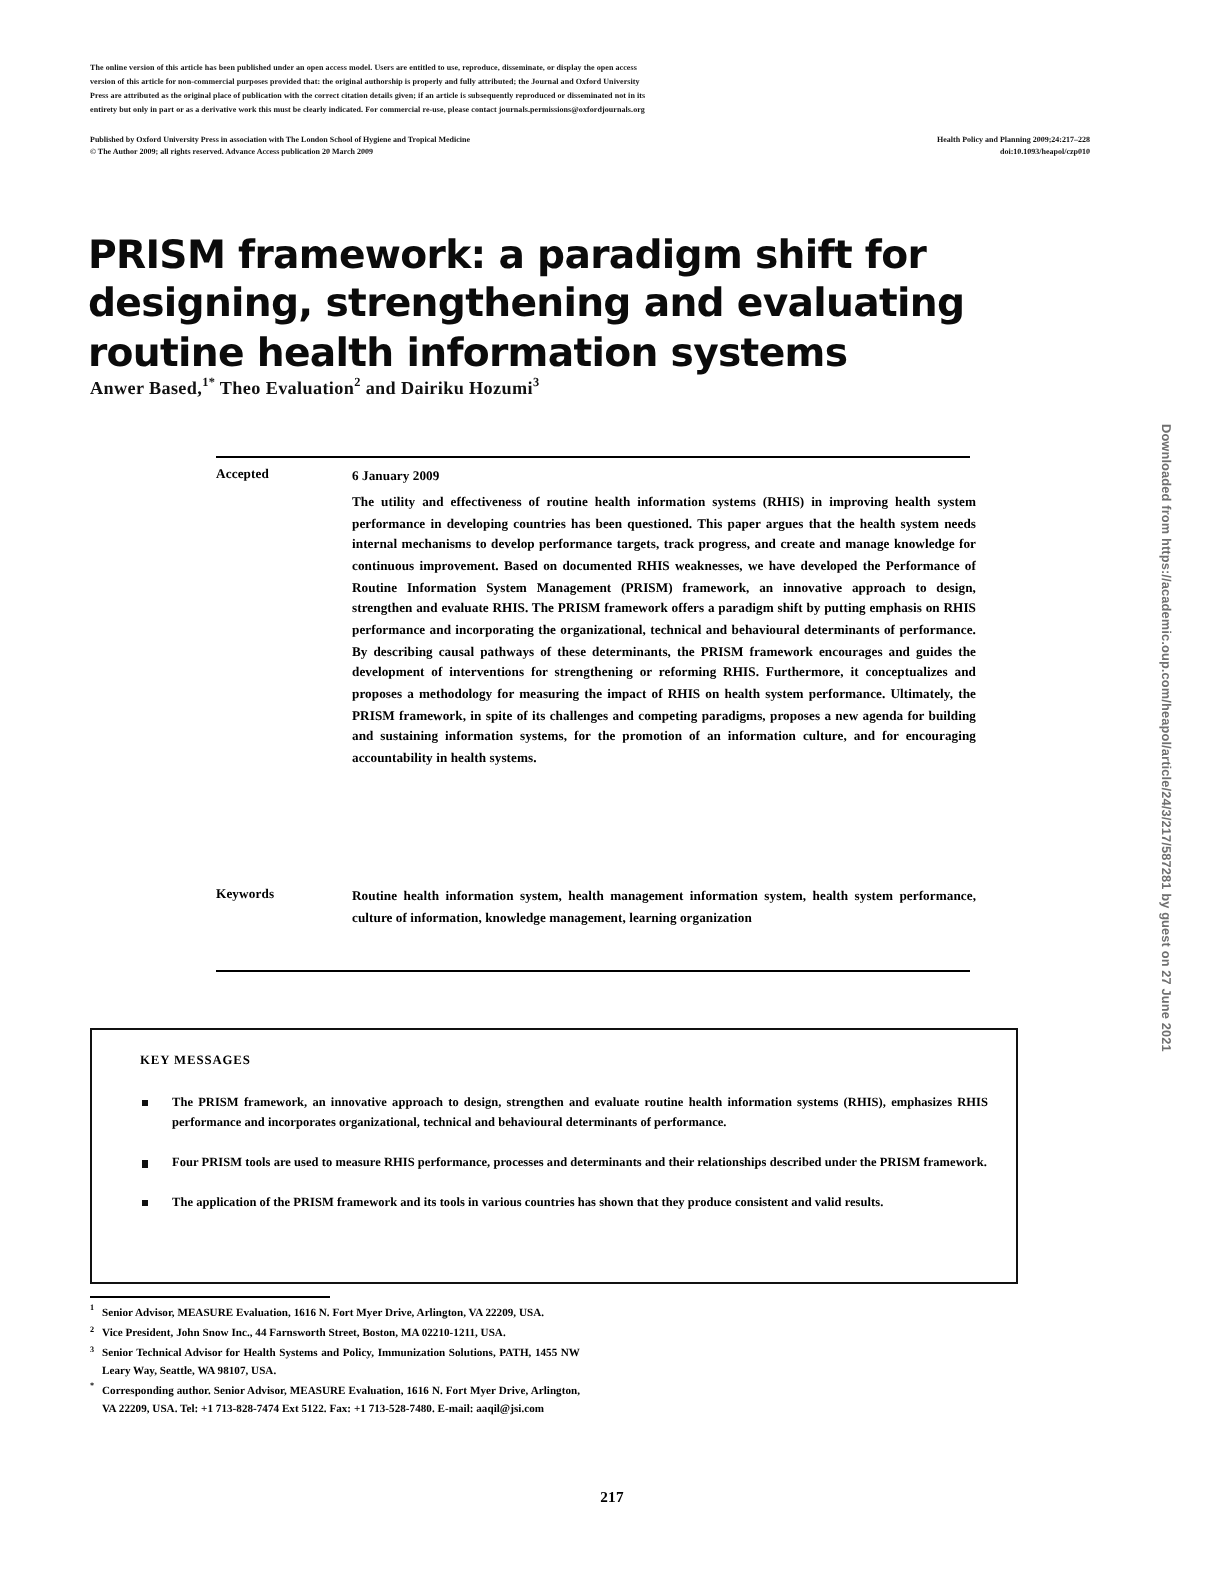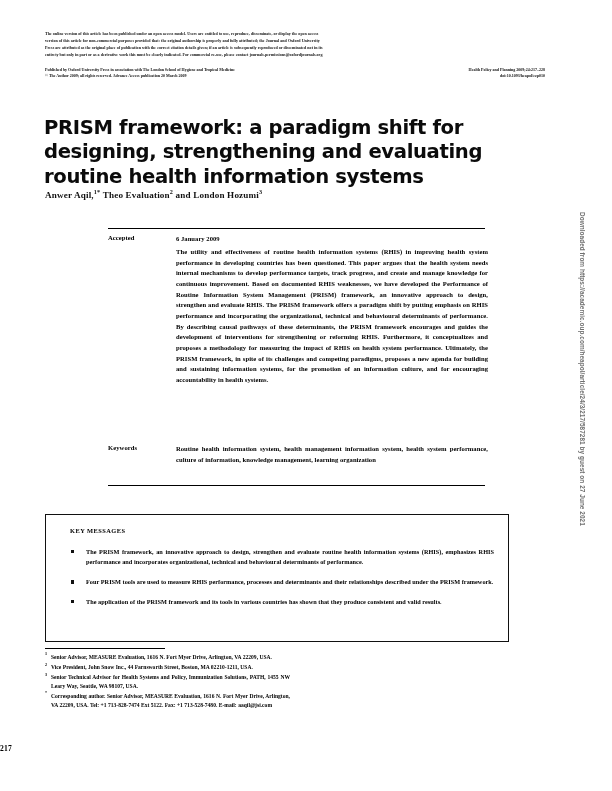--- a/index.html
+++ b/index.html
@@ -196,20 +196,21 @@
     font-size: 4.1px;
     font-weight: 700;
   }
 
   
   .pagenum {
     position: absolute;
     left: 0;
     top: 744px;
     width: 612px;
+    text-align: center;
     font-size: 7.6px;
     font-weight: 700;
     letter-spacing: 0.02em;
   }
 
   
   .sidebar-download {
     position: absolute;
     left: 586px;
     top: 212px;
@@ -242,21 +243,21 @@
     </div>
     <div class="row">
       <span>© The Author 2009; all rights reserved. Advance Access publication 20 March 2009</span>
       <span class="r">doi:10.1093/heapol/czp010</span>
     </div>
   </div>
 
   <h1 class="title">PRISM framework: a paradigm shift for designing, strengthening and evaluating routine health information systems</h1>
 
   <div class="authors">
-    <span>Anwer Aqil,</span><sup>1*</sup><span> Theo Evaluation</span><sup>2</sup><span> and London Hozumi</span><sup>3</sup>
+    <span>Anwer Based,</span><sup>1*</sup><span> Theo Evaluation</span><sup>2</sup><span> and Dairiku Hozumi</span><sup>3</sup>
   </div>
 
   <div class="rule rule-top"></div>
   <div class="rule rule-bottom"></div>
 
   <div class="meta-row row-accepted">
     <div class="meta-label">Accepted</div>
     <div class="meta-value">6 January 2009</div>
   </div>
 

